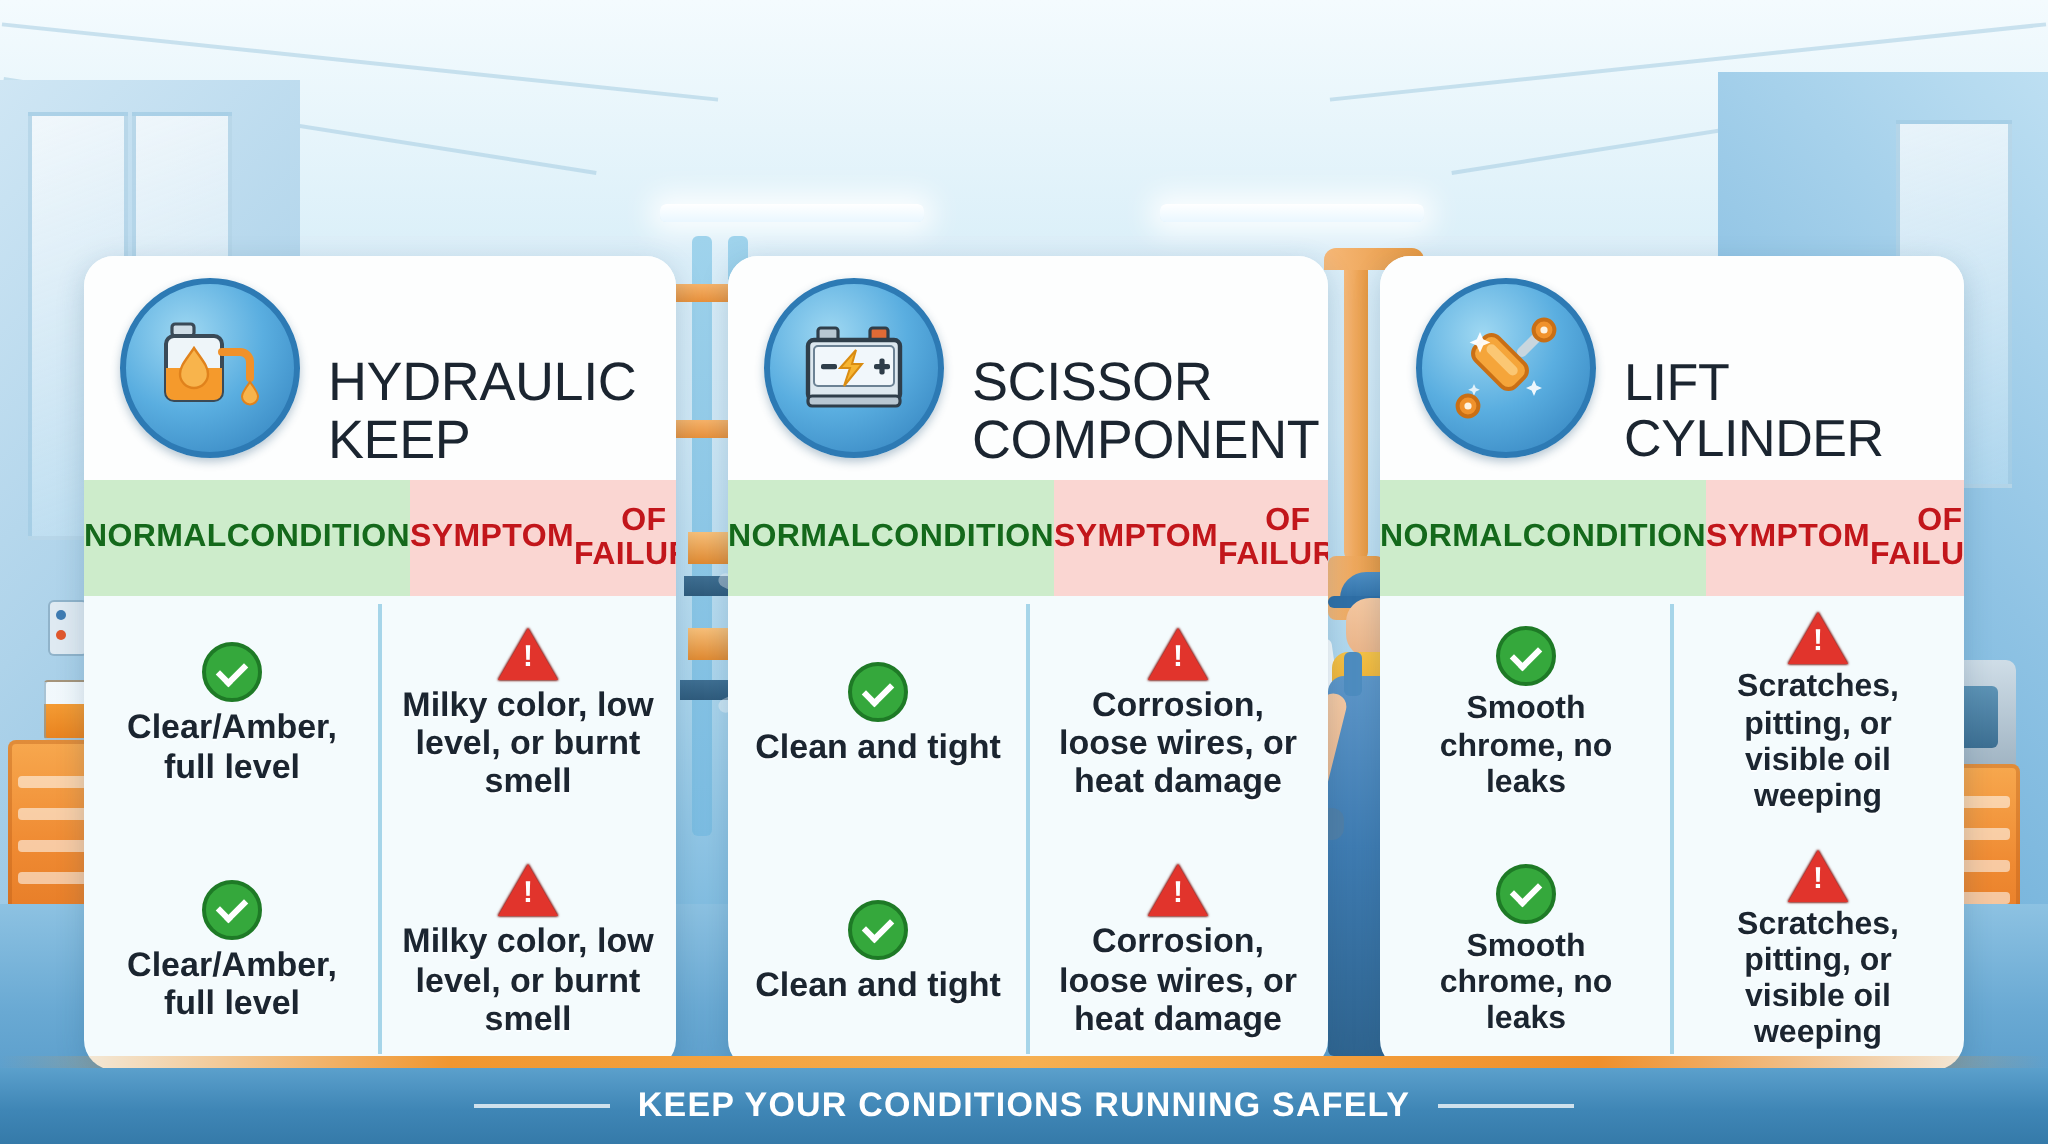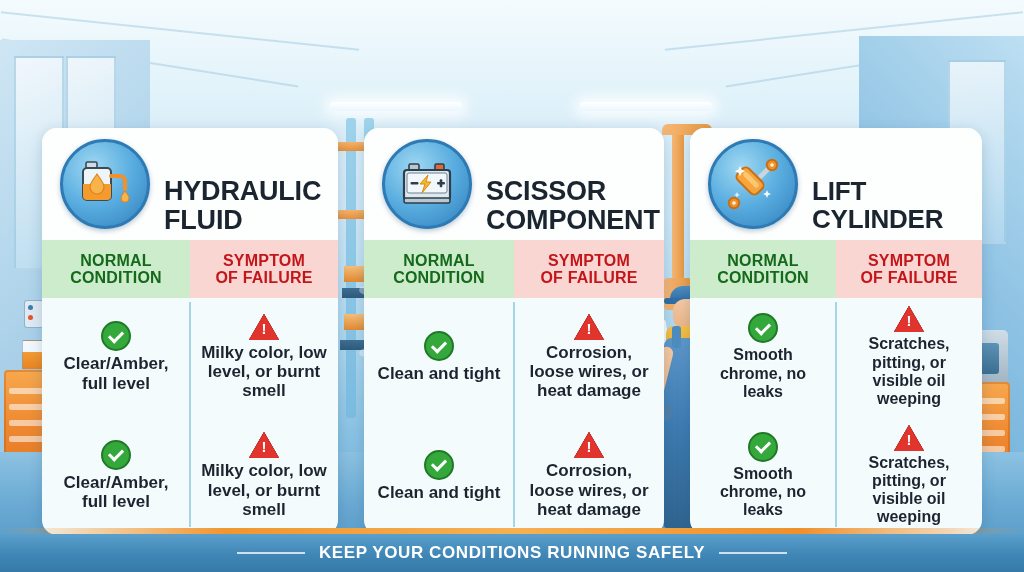--- a/index.html
+++ b/index.html
@@ -110,29 +110,29 @@
     display:flex;align-items:center;gap:14px;padding:0 14px 0 18px;
     box-sizing:border-box;
   }
   .comp-icon{width:84px;height:84px;flex:0 0 84px;border-radius:50%;
     background:radial-gradient(circle at 36% 30%, #9fd8f2 0%, #5aaee0 48%, #2f7ebb 100%);
     border:3px solid #2d7ab4;
     position:relative;display:flex;align-items:center;justify-content:center;
     box-shadow:0 2px 5px rgba(20,70,110,.3);
   }
   .comp-title{
-    font-size:27px;font-weight:bold;color:#1b2530;line-height:1.04;
+    font-size:27px;font-weight:normal;color:#1b2530;line-height:1.04;
     letter-spacing:-.2px;
     margin-top:43px;
   }
   .card3 .comp-title{font-size:26px;}
 
   .colhead{display:flex;height:58px;}
   .colhead > div{
-    flex:1;display:flex;flex-direction:column;align-items:center;justify-content:center;
+    flex:1;display:flex;align-items:center;justify-content:center;
     font-size:16px;font-weight:bold;line-height:1.08;letter-spacing:.2px;text-align:center;
   }
   .ch-normal{background:#cdeccb;color:#14691b;}
   .ch-symptom{background:#fad6d2;color:#c2161b;}
 
   .body{flex:1;display:flex;position:relative;}
   .colsep{
     position:absolute;top:4px;bottom:8px;left:50%;width:2px;margin-left:-1px;
     background:rgba(140,200,225,.75);
   }
@@ -264,21 +264,21 @@
             <rect x="11" y="8" width="11" height="6" rx="1.6" fill="#cfdde6" stroke="#3a4a57" stroke-width="1.6"></rect>
             <rect x="8" y="14" width="28" height="32" rx="4" fill="#eef5f9" stroke="#3a4a57" stroke-width="2"></rect>
             <path d="M8 30 h28 v12 a4 4 0 0 1 -4 4 h-20 a4 4 0 0 1 -4 -4 z" fill="#f59a2c"></path>
             <path d="M22 20 c4 6 7 9 7 13 a7 7 0 0 1 -14 0 c0 -4 3 -7 7 -13 z" fill="#f8b44c" stroke="#e0821c" stroke-width="1.2"></path>
             <path d="M36 22 h9 a5 5 0 0 1 5 5 v8" fill="none" stroke="#f0912a" stroke-width="4" stroke-linecap="round"></path>
             <path d="M50 37 c2.6 3.6 4 5.4 4 7.2 a4 4 0 0 1 -8 0 c0 -1.8 1.4 -3.6 4 -7.2 z" fill="#f8b44c" stroke="#e0821c" stroke-width="1"></path>
           </svg>
         </div>
         <div class="comp-title">
           <div>HYDRAULIC</div>
-          <div>FLUID</div>
+          <div>KEEP</div>
         </div>
       </div>
       <div class="colhead">
         <div class="ch-normal">
           <span>NORMAL</span>
           <span>CONDITION</span>
         </div>
         <div class="ch-symptom">
           <span>SYMPTOM</span>
           <span>OF FAILURE</span>

